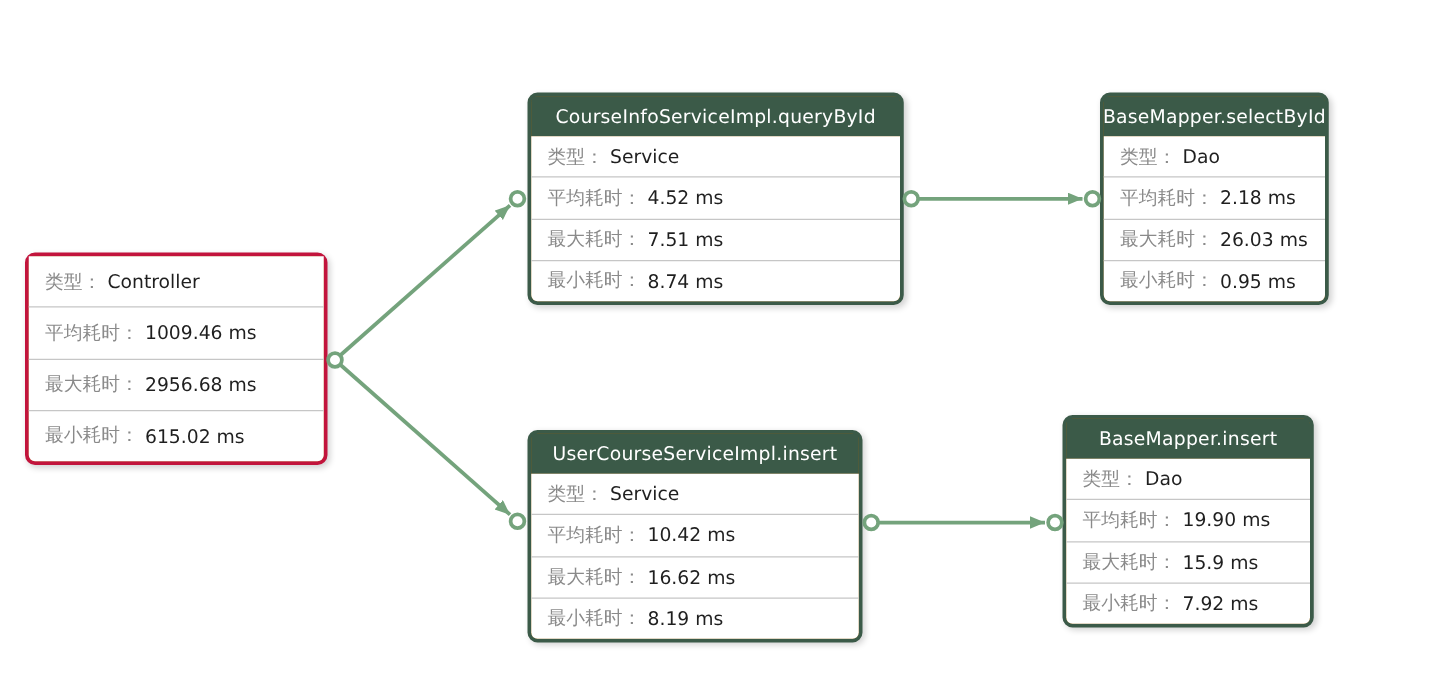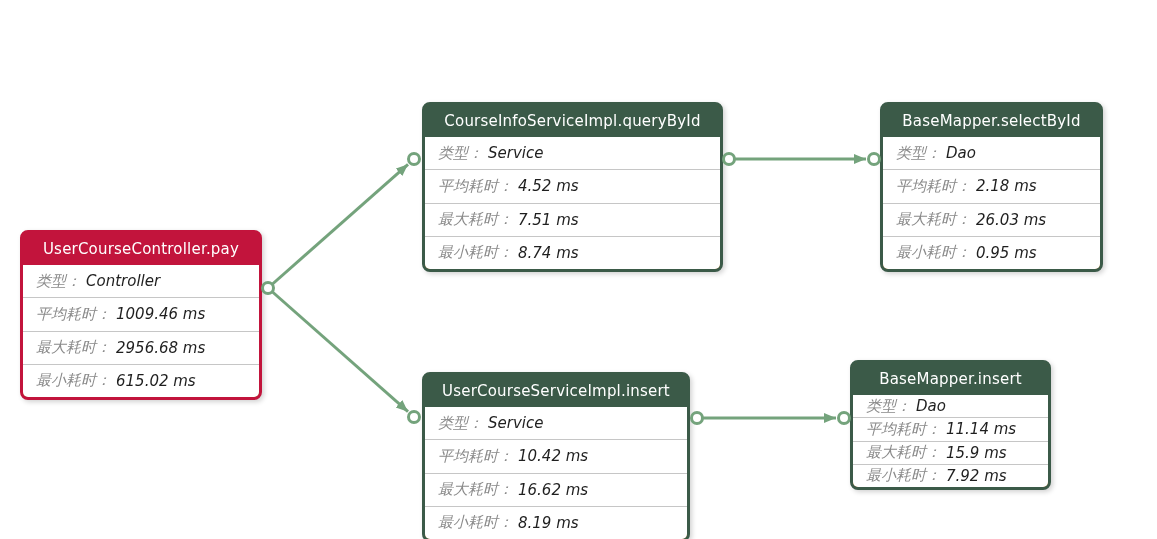--- a/index.html
+++ b/index.html
@@ -23,21 +23,20 @@
   .node {
     position: absolute;
     box-sizing: border-box;
     background: #a16207;
     border: 3px solid;
     border-radius: 8px;
     display: flex;
     flex-direction: column;
     box-shadow: 2px 2px 5px rgba(0,0,0,0.18);
     cursor: pointer;
-    margin-top: 28px;
   }
   .node-header {
     flex: 0 0 32px;
     display: flex;
     align-items: center;
     justify-content: center;
     color: #ffffff;
     font-size: 15px;
     letter-spacing: 0.2px;
     border-radius: 4px 4px 0 0;
@@ -54,33 +53,31 @@
     background: #ffffff;
     border-radius: 0 0 5px 5px;
   }
   .node-row {
     flex: 1;
     display: flex;
     align-items: center;
     padding-left: 13px;
     font-size: 15px;
     white-space: nowrap;
-    font-style: italic;
   }
   .node-row + .node-row { border-top: 1px solid var(--separator); }
   .row-label { color: var(--label-gray); }
   .row-value { color: var(--value-dark); margin-left: 5px; }
 </style>
 </head>
 <body>
 
 <div class="canvas">
   <div id="node-layer">
       <div class="node variant-red" style="left: 20px; top: 202px; width: 242px; height: 170px;">
-    <div class="node-header">UserCourseController.pay</div>
     <div class="node-body">
           <div class="node-row">
     <span class="row-label">类型：</span>
     <span class="row-value">Controller</span>
   </div>
           <div class="node-row">
     <span class="row-label">平均耗时：</span>
     <span class="row-value">1009.46 ms</span>
   </div>
           <div class="node-row">
@@ -107,21 +104,21 @@
           <div class="node-row">
     <span class="row-label">最大耗时：</span>
     <span class="row-value">7.51 ms</span>
   </div>
           <div class="node-row">
     <span class="row-label">最小耗时：</span>
     <span class="row-value">8.74 ms</span>
   </div>
         </div>
   </div>
-      <div class="node variant-green" style="left: 880px; top: 74px; width: 223px; height: 170px;">
+      <div class="node variant-green" style="left: 880px; top: 74px; width: 183px; height: 170px;">
     <div class="node-header">BaseMapper.selectById</div>
     <div class="node-body">
           <div class="node-row">
     <span class="row-label">类型：</span>
     <span class="row-value">Dao</span>
   </div>
           <div class="node-row">
     <span class="row-label">平均耗时：</span>
     <span class="row-value">2.18 ms</span>
   </div>
@@ -149,30 +146,30 @@
           <div class="node-row">
     <span class="row-label">最大耗时：</span>
     <span class="row-value">16.62 ms</span>
   </div>
           <div class="node-row">
     <span class="row-label">最小耗时：</span>
     <span class="row-value">8.19 ms</span>
   </div>
         </div>
   </div>
-      <div class="node variant-green" style="left: 850px; top: 332px; width: 201px; height: 130px;">
+      <div class="node variant-green" style="left: 850px; top: 332px; width: 201px; height: 170px;">
     <div class="node-header">BaseMapper.insert</div>
     <div class="node-body">
           <div class="node-row">
     <span class="row-label">类型：</span>
     <span class="row-value">Dao</span>
   </div>
           <div class="node-row">
     <span class="row-label">平均耗时：</span>
-    <span class="row-value">11.14 ms</span>
+    <span class="row-value">19.90 ms</span>
   </div>
           <div class="node-row">
     <span class="row-label">最大耗时：</span>
     <span class="row-value">15.9 ms</span>
   </div>
           <div class="node-row">
     <span class="row-label">最小耗时：</span>
     <span class="row-value">7.92 ms</span>
   </div>
         </div>

